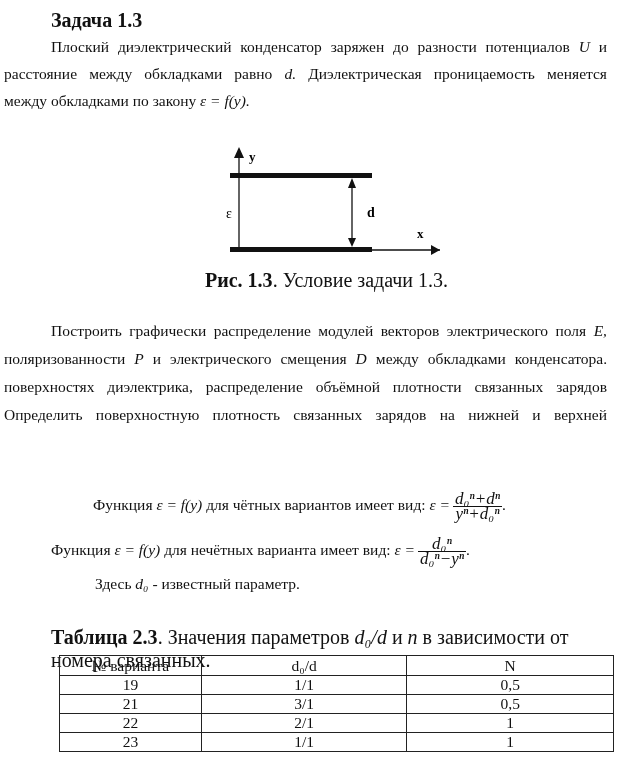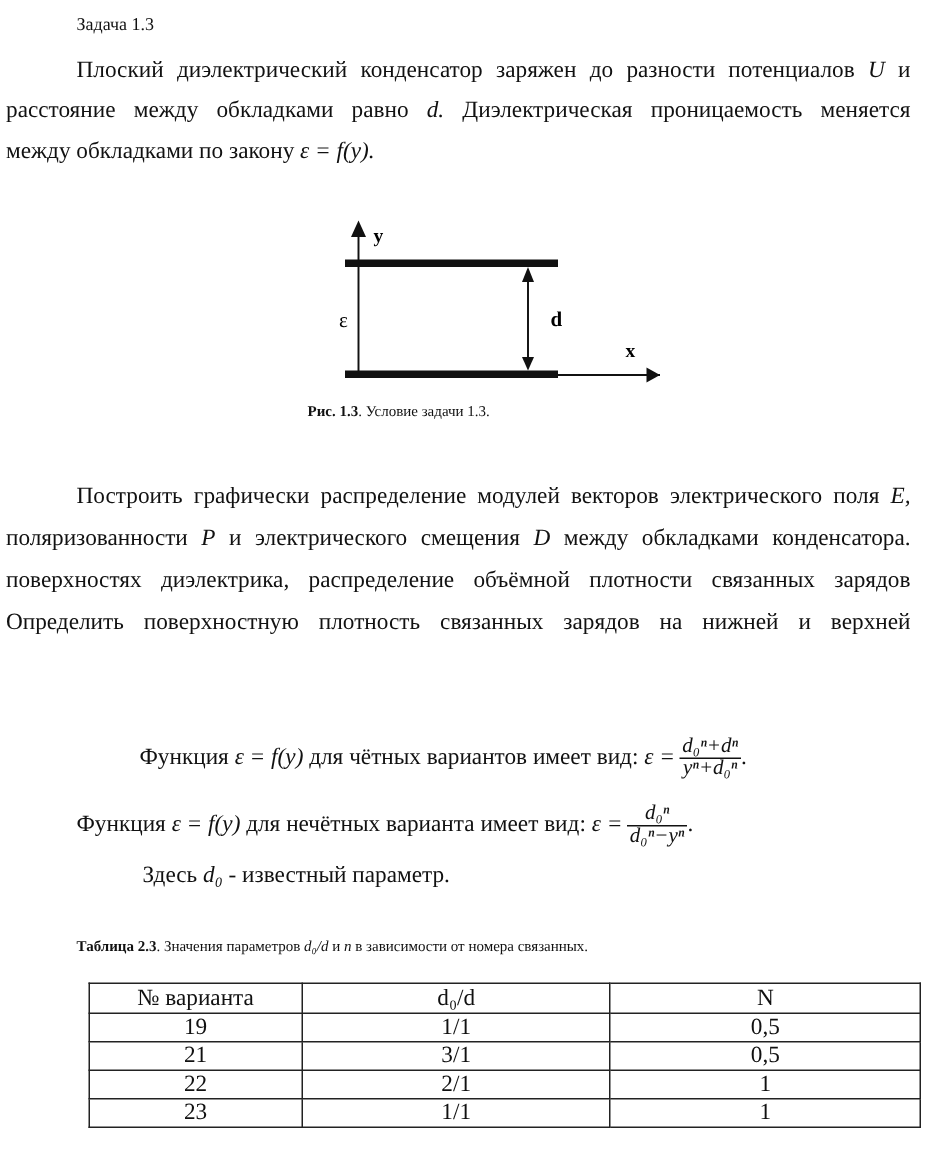--- a/index.html
+++ b/index.html
@@ -2,24 +2,24 @@
 <html><head>
 <meta charset="utf-8">
 <style>
   html, body { margin:0; padding:0; background:#ffffff; }
   body { width:628px; height:769px; overflow:hidden; position:relative;
          font-family:"Liberation Serif", "DejaVu Serif", serif; color:#111; }
   .abs { position:absolute; }
   .p { font-size:15.5px; line-height:27px; }
   .just { text-align:justify; text-align-last:justify; }
   .it { font-style:italic; }
-  .title { left:51px; top:9px; font-weight:normal; font-size:12px; }
+  .title { left:51px; top:9px; font-weight:bold; font-size:20px; }
   .ind { text-indent:47px; }
-  .caption { font-size:10px; }
-  .frac { display:inline-block; vertical-align:middle; text-align:center; font-style:italic; font-size:14px; line-height:12px; margin-left:3px; }
+  .caption { font-size:20px; }
+  .frac { display:inline-block; vertical-align:middle; text-align:center; font-style:italic; font-size:17px; line-height:12px; margin-left:3px; }
   .frac .num { display:block; border-bottom:1px solid #111; padding:0 2px 1px; }
   .frac .den { display:block; padding:1px 2px 0; }
   table.t { position:absolute; left:59px; top:655px; width:555px; border-collapse:collapse; font-size:15.5px; }
   table.t td, table.t th { border:1.5px solid #222; text-align:center; padding:0; height:18px; line-height:18px; }
   table.t th { font-weight:normal; height:19px;text-align:center; }
   table.t col.c1 { width:142px; } table.t col.c2 { width:206px; } table.t col.c3 { width:207px; }
 </style>
 </head>
 <body>
 

